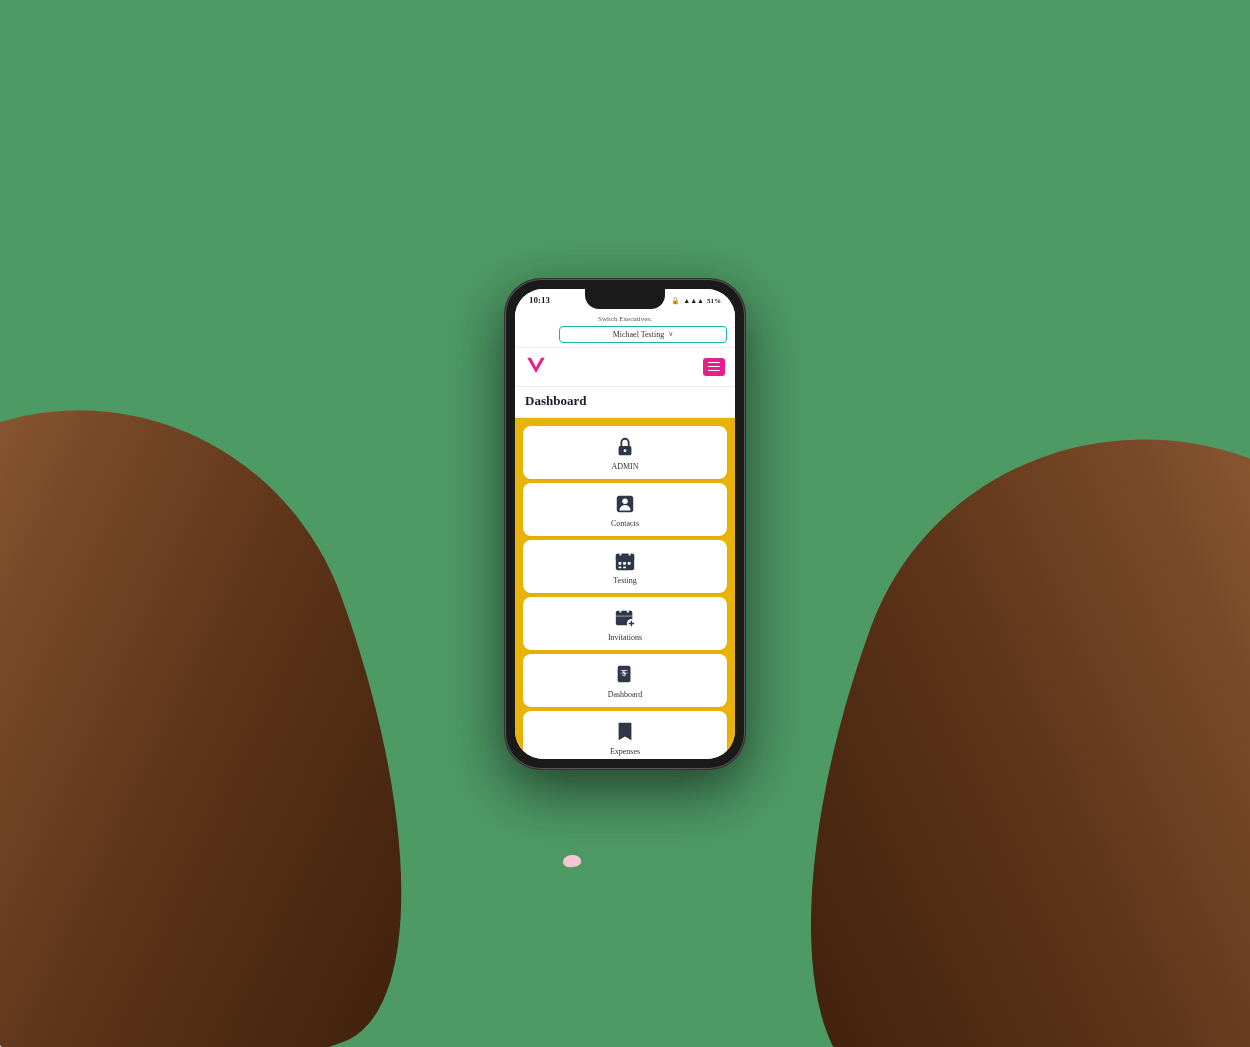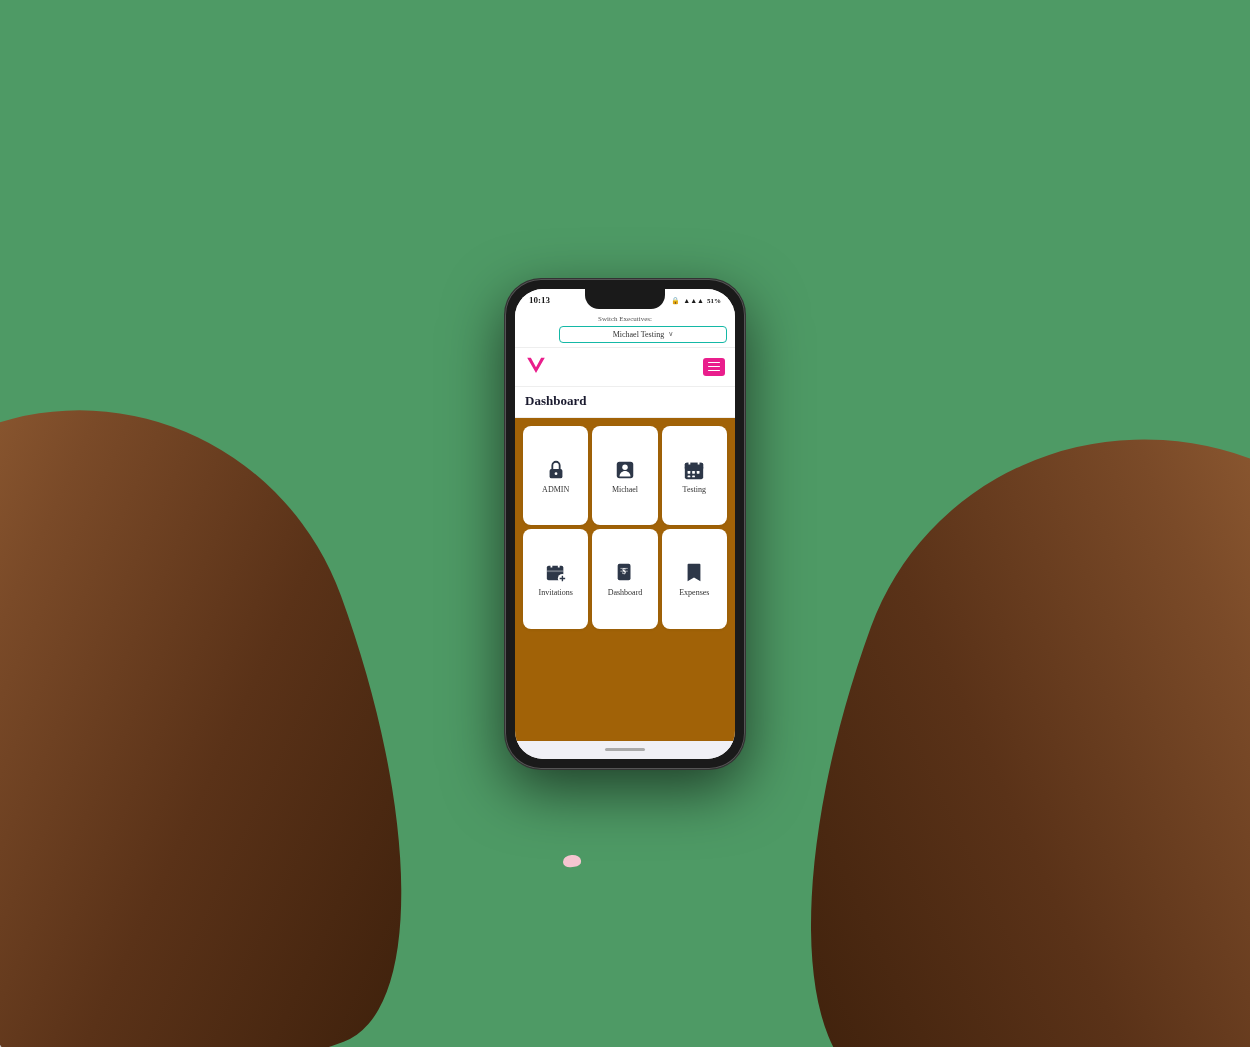--- a/index.html
+++ b/index.html
@@ -165,25 +165,25 @@
     }
 
     .dashboard-title {
       font-size: 13px;
       font-weight: 700;
       color: #1a1a2e;
     }
 
     
     .grid-container {
-      background: #a16207;
+      background: #eab308;
       flex: 1;
       padding: 8px;
       display: grid;
-      grid-template-columns: 1fr 1fr 1fr;
+      grid-template-columns: 1fr;
       grid-template-rows: 1fr 1fr 1fr;
       gap: 4px;
     }
 
     .grid-item {
       background: #fff;
       border-radius: 8px;
       display: flex;
       flex-direction: column;
       align-items: center;
@@ -359,21 +359,21 @@
           </svg>
           <span class="grid-label">ADMIN</span>
         </div>
 
         <div class="grid-item">
           <svg class="icon-svg" viewBox="0 0 24 24">
             <rect x="3" y="3" width="18" height="18" rx="3" fill="#2d3748"></rect>
             <circle cx="12" cy="9" r="3" fill="#fff"></circle>
             <path d="M6 19c0-3.3 2.7-6 6-6s6 2.7 6 6" fill="#fff"></path>
           </svg>
-          <span class="grid-label">Michael</span>
+          <span class="grid-label">Contacts</span>
         </div>
 
         <div class="grid-item">
           <svg class="icon-svg" viewBox="0 0 24 24">
             <rect x="2" y="4" width="20" height="18" rx="2" fill="#2d3748"></rect>
             <rect x="2" y="4" width="20" height="7" rx="2" fill="#2d3748"></rect>
             <rect x="2" y="9" width="20" height="2" fill="#2d3748"></rect>
             <line x1="7" y1="2" x2="7" y2="6" stroke="#fff" stroke-width="2"></line>
             <line x1="17" y1="2" x2="17" y2="6" stroke="#fff" stroke-width="2"></line>
             <rect x="5" y="13" width="3" height="3" rx="0.5" fill="#fff"></rect>

